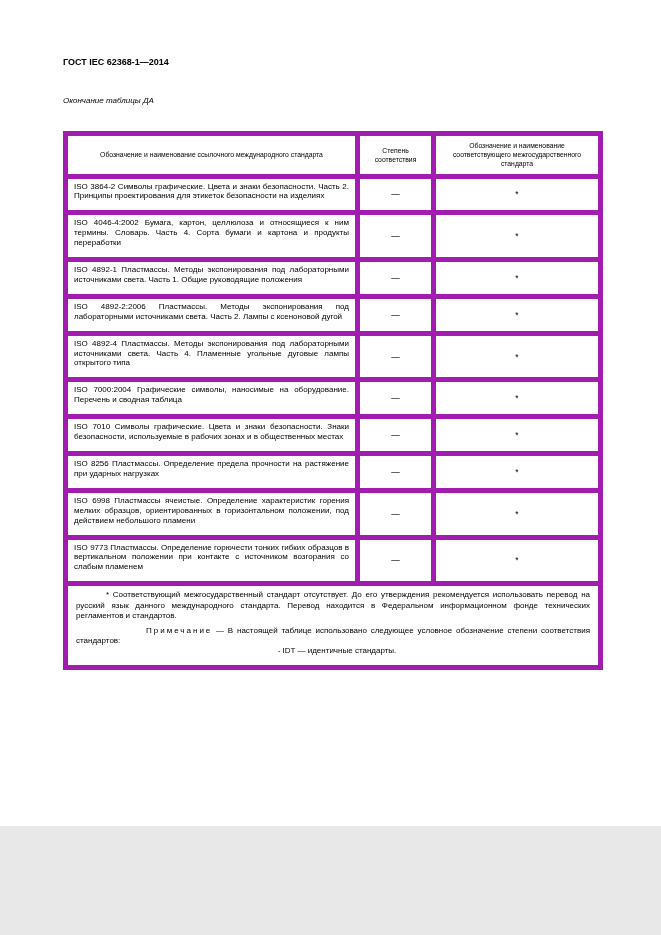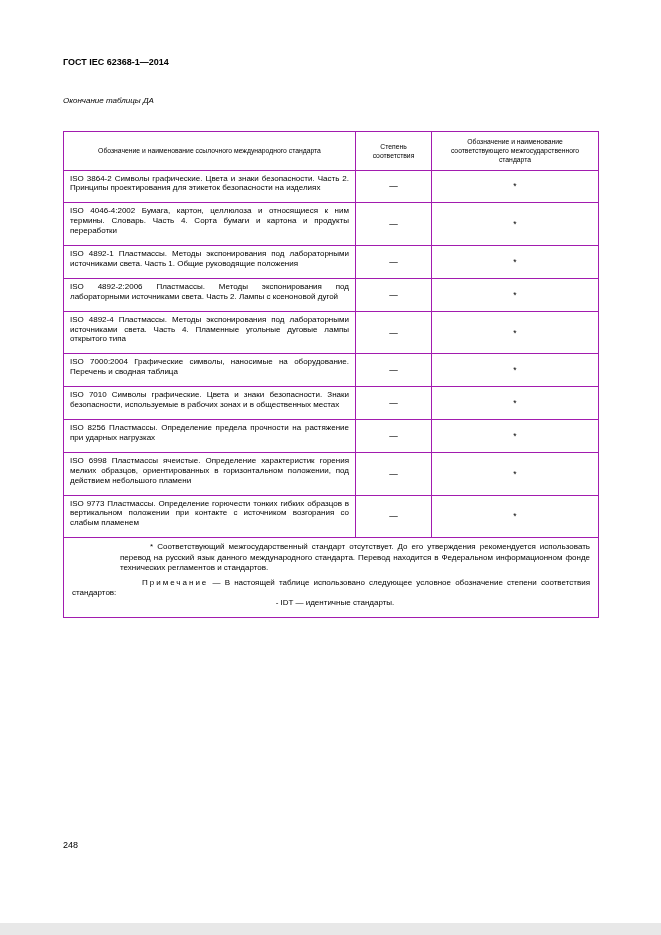--- a/index.html
+++ b/index.html
@@ -1,19 +1,19 @@
 <!DOCTYPE html>
 <html><head>
 <meta charset="utf-8">
 <style>
   * { margin: 0; padding: 0; box-sizing: border-box; }
   html, body { background: #e8e8e8; }
   .page {
     width: 661px;
-    height: 923px;
+    height: 826px;
     margin: 0 auto;
     background: #ffffff;
     position: relative;
     font-family: "Liberation Sans", sans-serif;
     color: #000;
     padding: 57px 63px 0 63px;
   }
   .doc-header {
     font-size: 9px;
     font-weight: bold;
@@ -23,21 +23,21 @@
     font-size: 8px;
     font-style: italic;
     margin-bottom: 26px;
   }
   table.std-table {
     border-collapse: collapse;
     width: 535px;
     table-layout: fixed;
   }
   .std-table th, .std-table td {
-    border: 1px solid #a21caf;
+    border: 5px solid #a21caf;
   }
   .std-table th {
     font-weight: normal;
     font-size: 6.8px;
     line-height: 1.35;
     text-align: center;
     vertical-align: middle;
     padding: 5px 8px;
   }
   .cell-standard {
@@ -55,21 +55,20 @@
   .foot-cell {
     font-size: 8px;
     line-height: 1.28;
     padding: 4px 8px 8px 8px;
     vertical-align: top;
   }
   .footnote {
     text-indent: 30px;
     text-align: justify;
     margin-bottom: 5px;
-    margin-left: 48px;
   }
   .note-para {
     text-indent: 30px;
     text-align: justify;
   }
   .note-label { letter-spacing: 2px; margin-left: 40px; }
   .note-item { padding-left: 8px; text-align: center; }
   .page-number {
     position: absolute;
     left: 63px;

